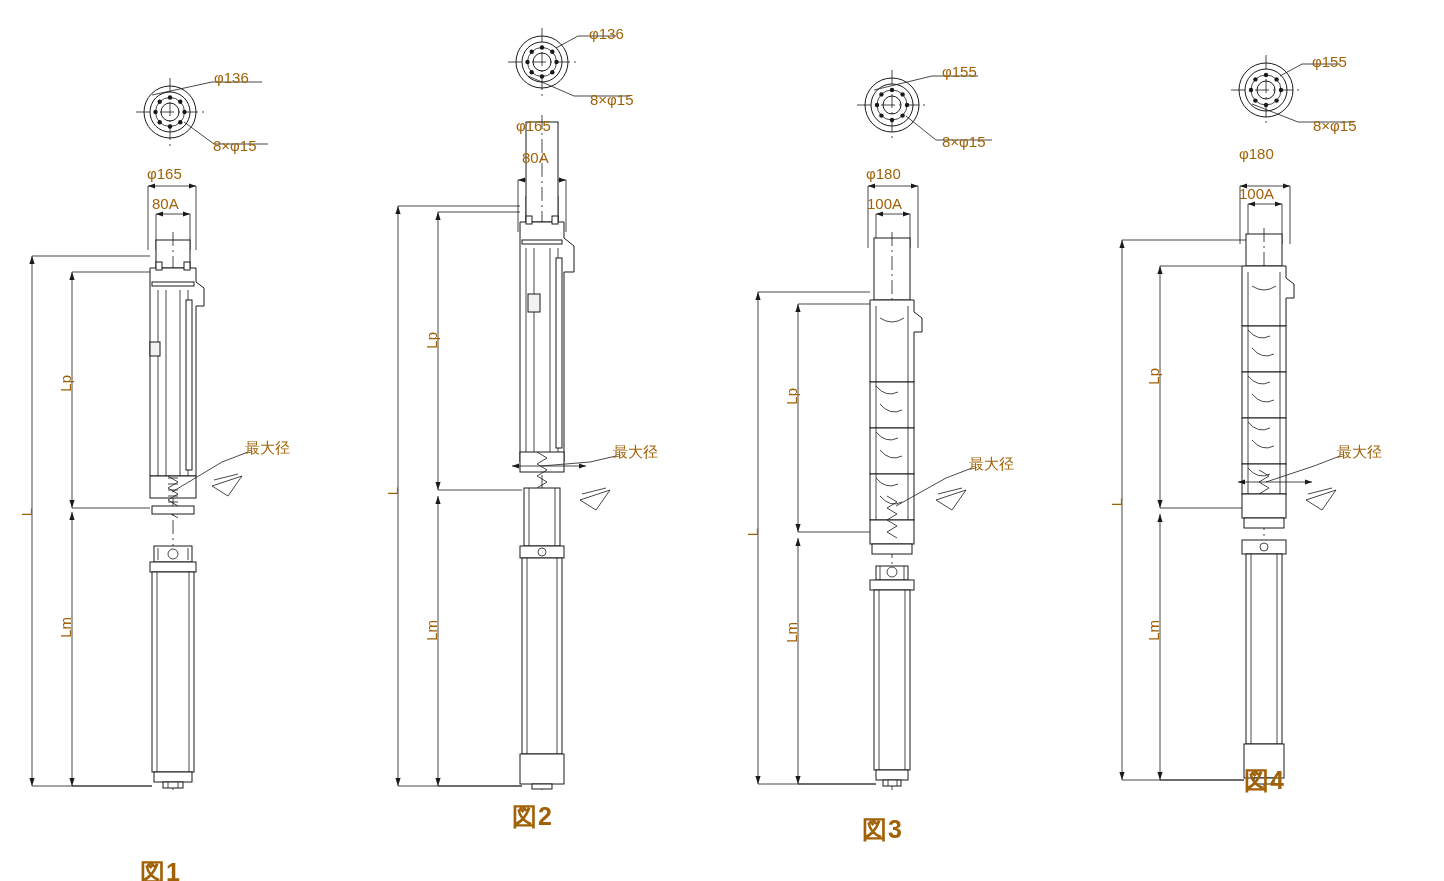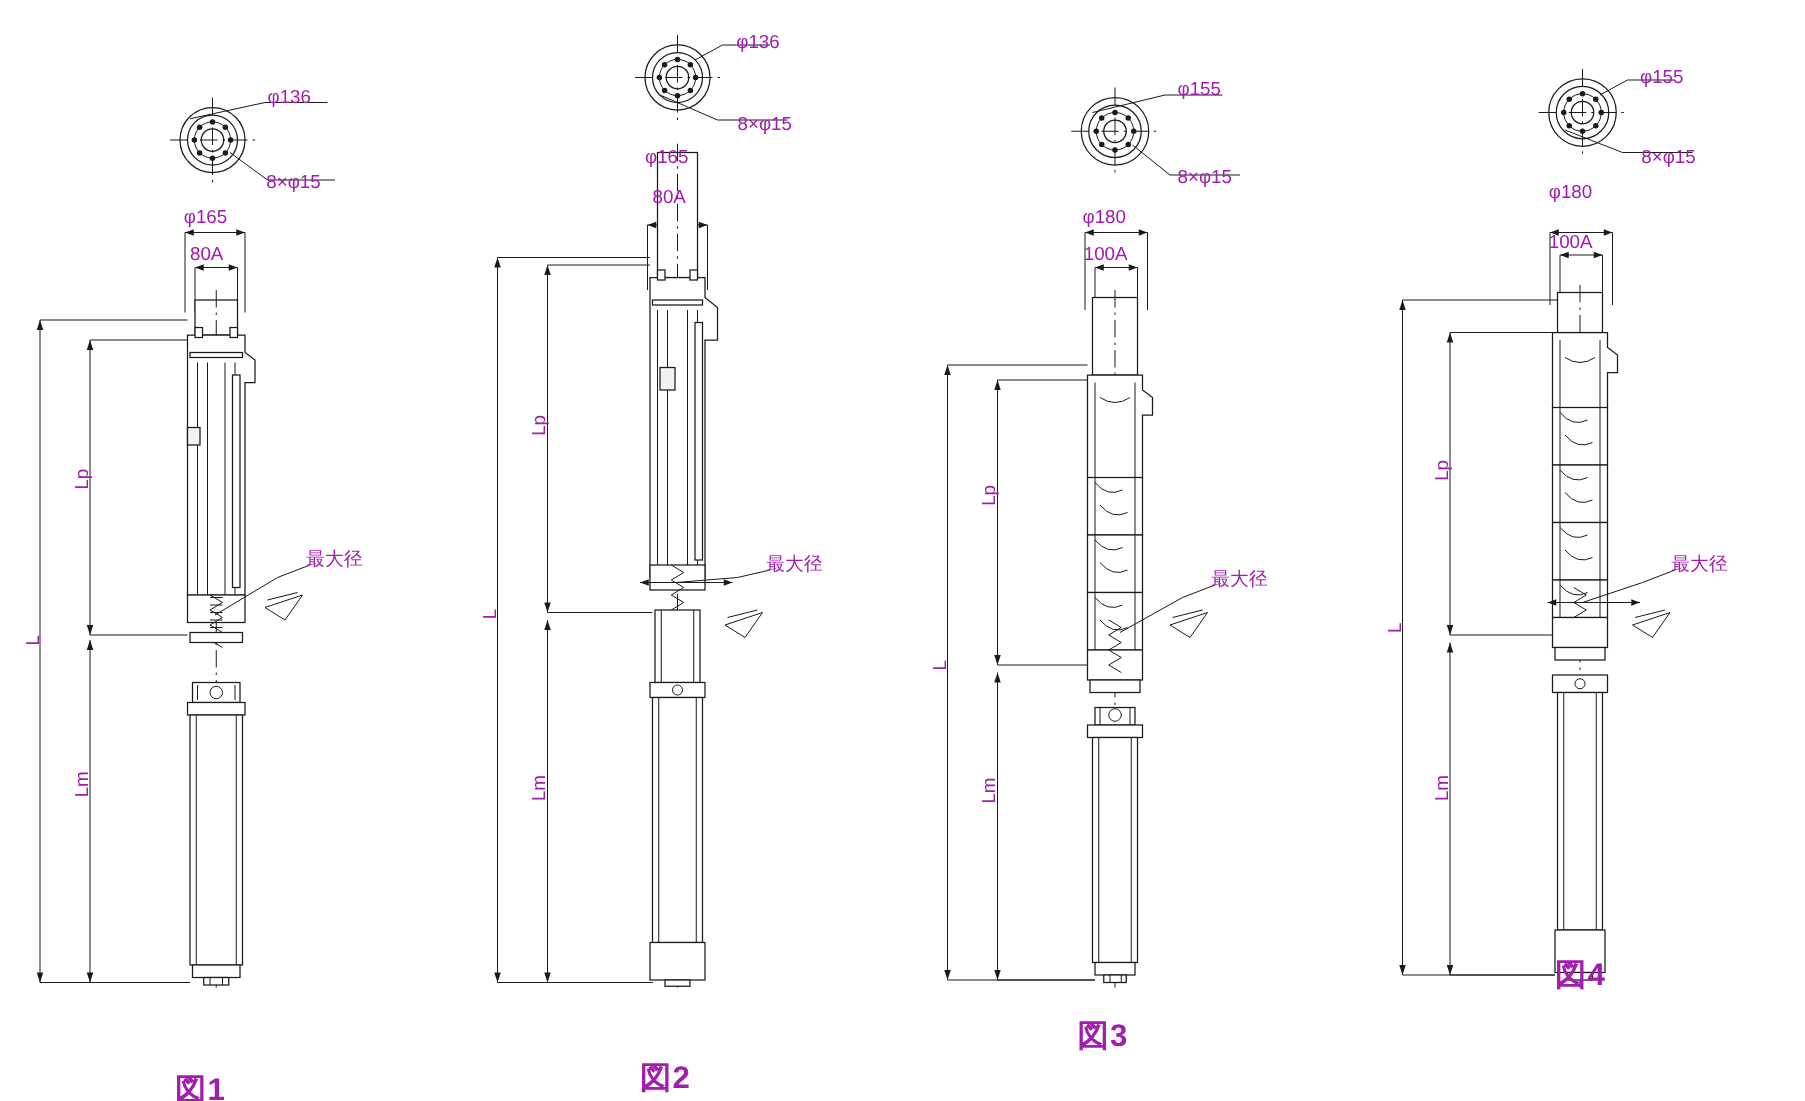--- a/index.html
+++ b/index.html
@@ -1,20 +1,20 @@
 <!DOCTYPE html>
 <html><head>
 <meta charset="utf-8">
 <style>
   html,body{margin:0;padding:0;background:#ffffff;}
   body{width:1444px;height:881px;position:relative;overflow:hidden;
        font-family:"Liberation Sans", sans-serif;color:#1a1a1a;}
   .sheet{position:absolute;inset:0;background:#fff;}
   .fig{position:absolute;top:0;height:881px;}
-  .lbl{position:absolute;white-space:nowrap;font-size:15px;line-height:1;color:#a21caf;}
+  .lbl{position:absolute;white-space:nowrap;font-size:15px;line-height:1;color:#a16207;}
   .lbl.big{font-size:25px;font-weight:bold;letter-spacing:1px;}
   .lbl.vert{writing-mode:vertical-rl;transform:rotate(180deg);font-size:15px;}
   svg{position:absolute;left:0;top:0;overflow:visible;}
   .ln{stroke:#1a1a1a;stroke-width:1;fill:none;}
   .ln.thin{stroke-width:0.8;}
   .ln.cl{stroke-width:0.8;stroke-dasharray:14 4 2 4;}
   .ln.dim{stroke-width:0.8;}
   .fillw{fill:#ffffff;stroke:#1a1a1a;stroke-width:1;}
   .fillg{fill:#f2f2f2;stroke:#1a1a1a;stroke-width:1;}
   .dot{fill:#1a1a1a;}
@@ -249,21 +249,21 @@
   </svg>
 
   <div class="lbl" style="left:229px;top:26px;">φ136</div>
   <div class="lbl" style="left:230px;top:92px;">8×φ15</div>
   <div class="lbl" style="left:156px;top:118px;">φ165</div>
   <div class="lbl" style="left:162px;top:150px;">80A</div>
   <div class="lbl" style="left:253px;top:444px;">最大径</div>
   <div class="lbl vert" style="left:64px;top:332px;">Lp</div>
   <div class="lbl vert" style="left:64px;top:620px;">Lm</div>
   <div class="lbl vert" style="left:25px;top:487px;">L</div>
-  <div class="lbl big" style="left:152px;top:850px;text-align:center;">図2</div>
+  <div class="lbl big" style="left:152px;top:804px;text-align:center;">図2</div>
 </div>
 
 <div class="fig" style="left:720px;width:362px;">
   <svg width="362" height="881">
     <g>
       <circle class="ln" cx="172" cy="105" r="27"></circle>
       <circle class="ln" cx="172" cy="105" r="21"></circle>
       <circle class="ln" cx="172" cy="105" r="9"></circle>
       <circle class="ln thin" cx="172" cy="105" r="15"></circle>
       <circle class="dot" cx="172" cy="90" r="2.2"></circle>

